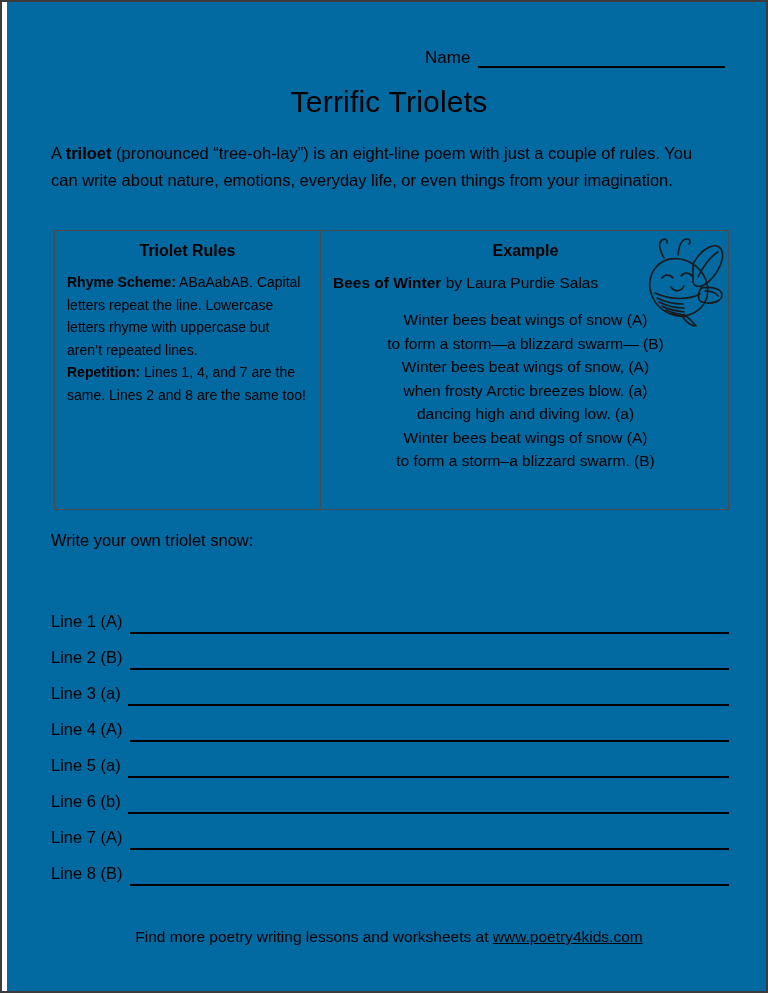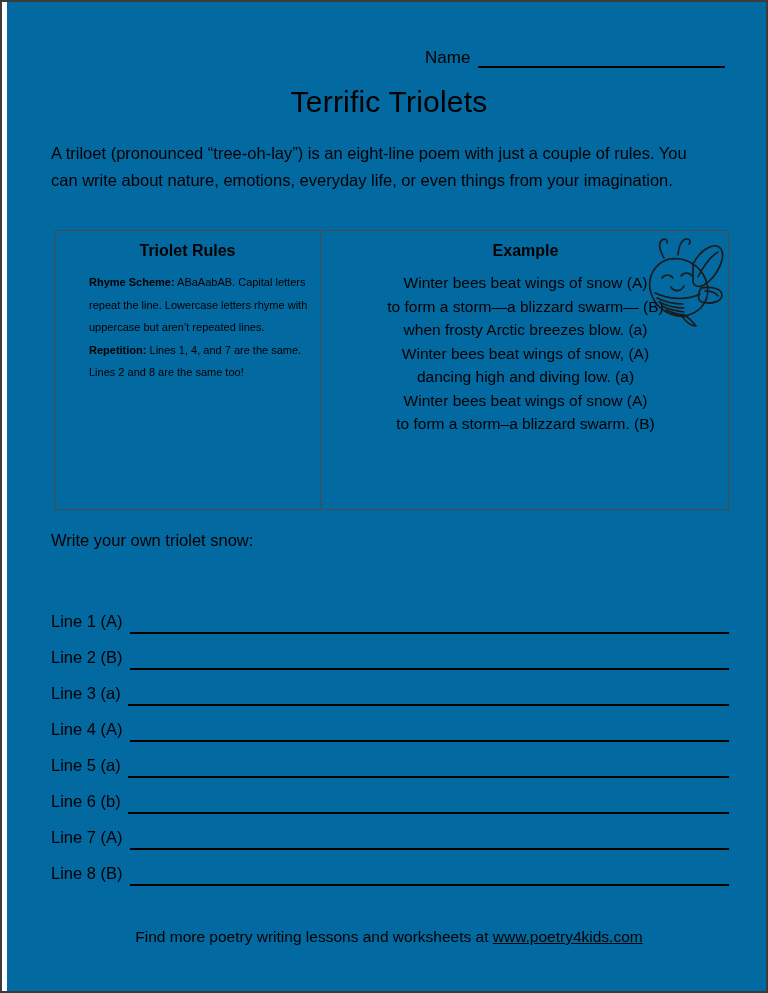--- a/index.html
+++ b/index.html
@@ -63,21 +63,21 @@
 
   
   .intro {
     position: absolute;
     left: 44px;
     top: 138px;
     width: 648px;
     font-size: 16.5px;
     line-height: 27px;
   }
-  .intro b { font-weight: normal; margin-top: 16px; }
+  .intro b { font-weight: bold; margin-top: 16px; }
 
   
   .info-table {
     position: absolute;
     left: 47px;
     top: 228px;
     width: 675px;
     height: 280px;
     border: 1.5px solid #4a4a4a;
     box-sizing: border-box;
@@ -96,23 +96,22 @@
     position: relative;
   }
   .col-head {
     text-align: center;
     font-weight: bold;
     font-size: 16px;
     line-height: 24px;
     margin-bottom: 8px;
   }
   .rules-body {
-    font-size: 11px;
+    font-size: 14px;
     line-height: 22.6px;
-    margin-left: 22px;
   }
   .rules-body b { font-weight: bold; }
   .rule-block { margin: 0; }
 
   .poem-title-row {
     font-size: 15.5px;
     line-height: 23px;
     margin-bottom: 14px;
   }
   .poem-title-row b { font-weight: bold; }
@@ -236,26 +235,29 @@
             <path d="M55 33 C64 16, 78 11, 83 18 C88 26, 80 45, 66 54 C60 57, 55 55, 55 50 Z"></path>
             <path d="M60 46 C66 34, 73 25, 80 21"></path>
 
             <path d="M63 57 C74 55, 84 58, 84 64 C84 70, 74 74, 64 71 C60 70, 59 64, 63 57 Z"></path>
             <path d="M67 60 C73 60, 78 62, 80 65"></path>
 
             <path d="M44 85 C48 91, 53 95, 58 95 C54 90, 50 86, 46 84"></path>
           </svg>
         </div>
 
+        <div class="poem-title-row">
+          <b>Bees of Winter</b><span> by Laura Purdie Salas</span>
+        </div>
 
         <div class="poem-lines">
           <div class="poem-line">Winter bees beat wings of snow (A)</div>
           <div class="poem-line">to form a storm—a blizzard swarm— (B)</div>
+          <div class="poem-line">Winter bees beat wings of snow, (A)</div>
           <div class="poem-line">when frosty Arctic breezes blow. (a)</div>
-          <div class="poem-line">Winter bees beat wings of snow, (A)</div>
           <div class="poem-line">dancing high and diving low. (a)</div>
           <div class="poem-line">Winter bees beat wings of snow (A)</div>
           <div class="poem-line">to form a storm–a blizzard swarm. (B)</div>
         </div>
       </div>
     </div>
 
     <div class="prompt">Write your own triolet snow:</div>
 
     <div class="answers">

